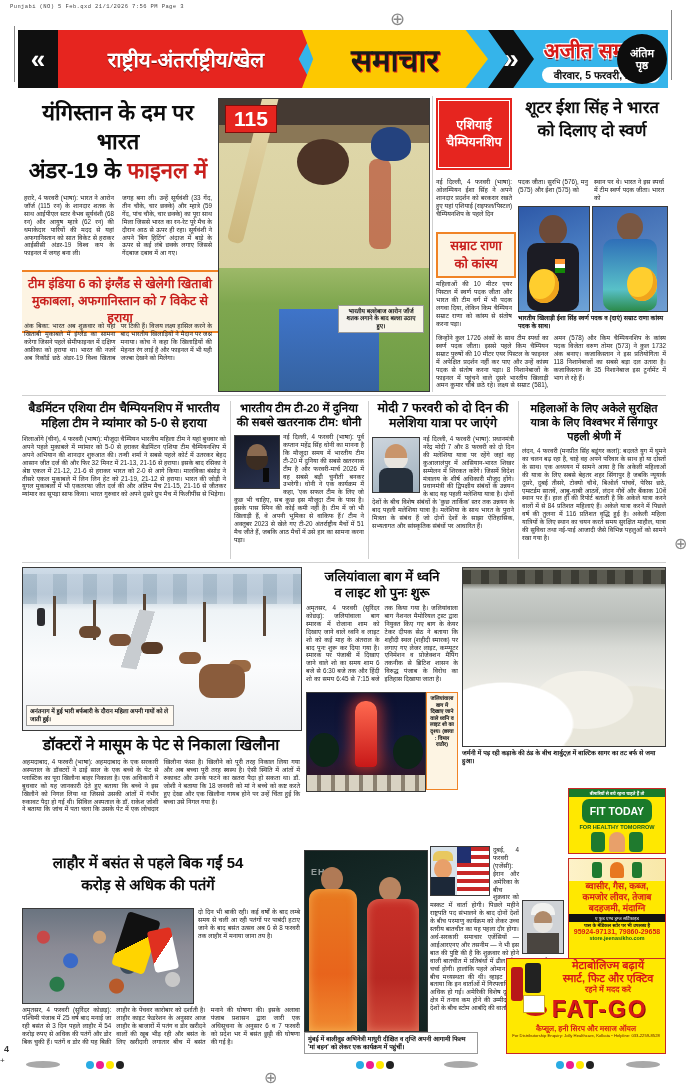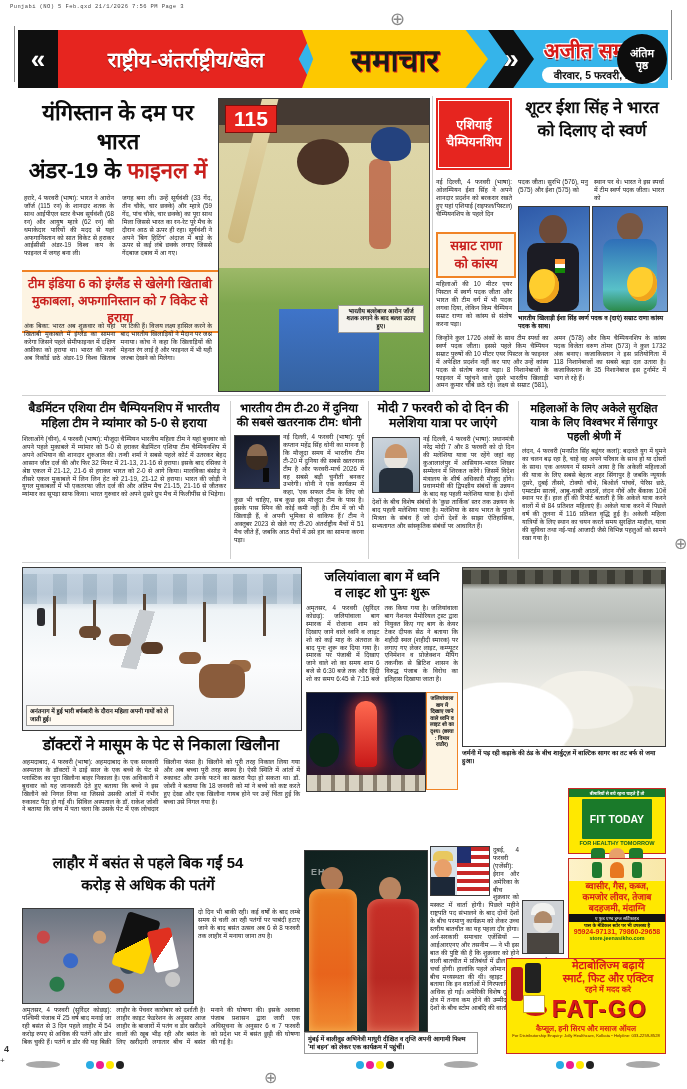--- a/index.html
+++ b/index.html
@@ -222,21 +222,21 @@
       <span class="abs" style="left:8px;top:2px;width:24px;height:12px;border-radius:10px 10px 0 0;background:#f2f2f0;display:block"></span>
       <span class="abs" style="left:11px;top:10px;width:18px;height:18px;border-radius:50%;background:#b08a6a;display:block"></span>
       <span class="abs" style="left:10px;top:22px;width:20px;height:10px;border-radius:0 0 10px 10px;background:#e8e6e2;display:block"></span>
       <span class="abs" style="left:4px;top:32px;width:32px;height:20px;background:#4a4540;display:block"></span>
     </span>
     <span>दुबई, 4 फरवरी (एजेंसी): ईरान और अमेरिका के बीच शुक्रवार को मस्कट में वार्ता होगी। पिछले महीने राष्ट्रपति पद संभालने के बाद दोनों देशों के बीच परमाणु कार्यक्रम को लेकर उच्च स्तरीय बातचीत का यह पहला दौर होगा। अर्ध-सरकारी समाचार एजेंसियों — आईआरएनए और तसनीम — ने भी इस बात की पुष्टि की है कि शुक्रवार को होने वाली बातचीत में प्रतिबंधों में ढील और परमाणु कार्यक्रम पर चर्चा होगी। हालांकि पहले ओमान ने ईरान और अमेरिका के बीच मध्यस्थता की थी। व्हाइट हाउस के अधिकारियों ने बताया कि इन वार्ताओं में गिरफ्तारियों की संख्या 50,000 से अधिक हो गई। अमेरिकी विशेष दूत मध्यस्थता करेंगे जिससे क्षेत्र में तनाव कम होने की उम्मीद है। इससे पहले भी दोनों देशों के बीच स्टोम आबंदि की वार्ता हो चुकी है।</span>
   </div>
 
   <div class="abs" style="left:568px;top:788px;width:98px;height:66px;background:#ffe800;border:1.5px solid #c82828;box-sizing:border-box;text-align:center">
     <div style="background:#1a7a2a;color:#fff;font-size:4.6px;font-weight:bold;padding:1px 0">बीमारियों से बचे रहना चाहते हैं तो</div>
-    <div style="display:inline-block;background:#1a7a2a;color:#fff;font-weight:bold;font-size:10.5px;border-radius:1px;padding:14px 8px;margin-top:2px">FIT TODAY</div>
+    <div style="display:inline-block;background:#1a7a2a;color:#fff;font-weight:bold;font-size:10.5px;border-radius:7px;padding:6px 8px;margin-top:2px">FIT TODAY</div>
     <div style="color:#14601e;font-weight:bold;font-size:5.6px;margin-top:1px">FOR HEALTHY TOMORROW</div>
     <div style="margin-top:2px">
       <span style="display:inline-block;width:14px;height:20px;background:#1f7a2e;border-radius:4px"></span>
       <span style="display:inline-block;width:16px;height:20px;background:#e8a06a;border-radius:8px 8px 2px 2px"></span>
       <span style="display:inline-block;width:14px;height:20px;background:#1f7a2e;border-radius:4px"></span>
     </div>
   </div>
 
   <div class="abs" style="left:568px;top:858px;width:98px;height:120px;background:#ffe800;border:1.5px solid #c82828;box-sizing:border-box;text-align:center;overflow:hidden">
     <div style="height:22px;background:linear-gradient(90deg,#fdf2c8,#f8e8a8)">

